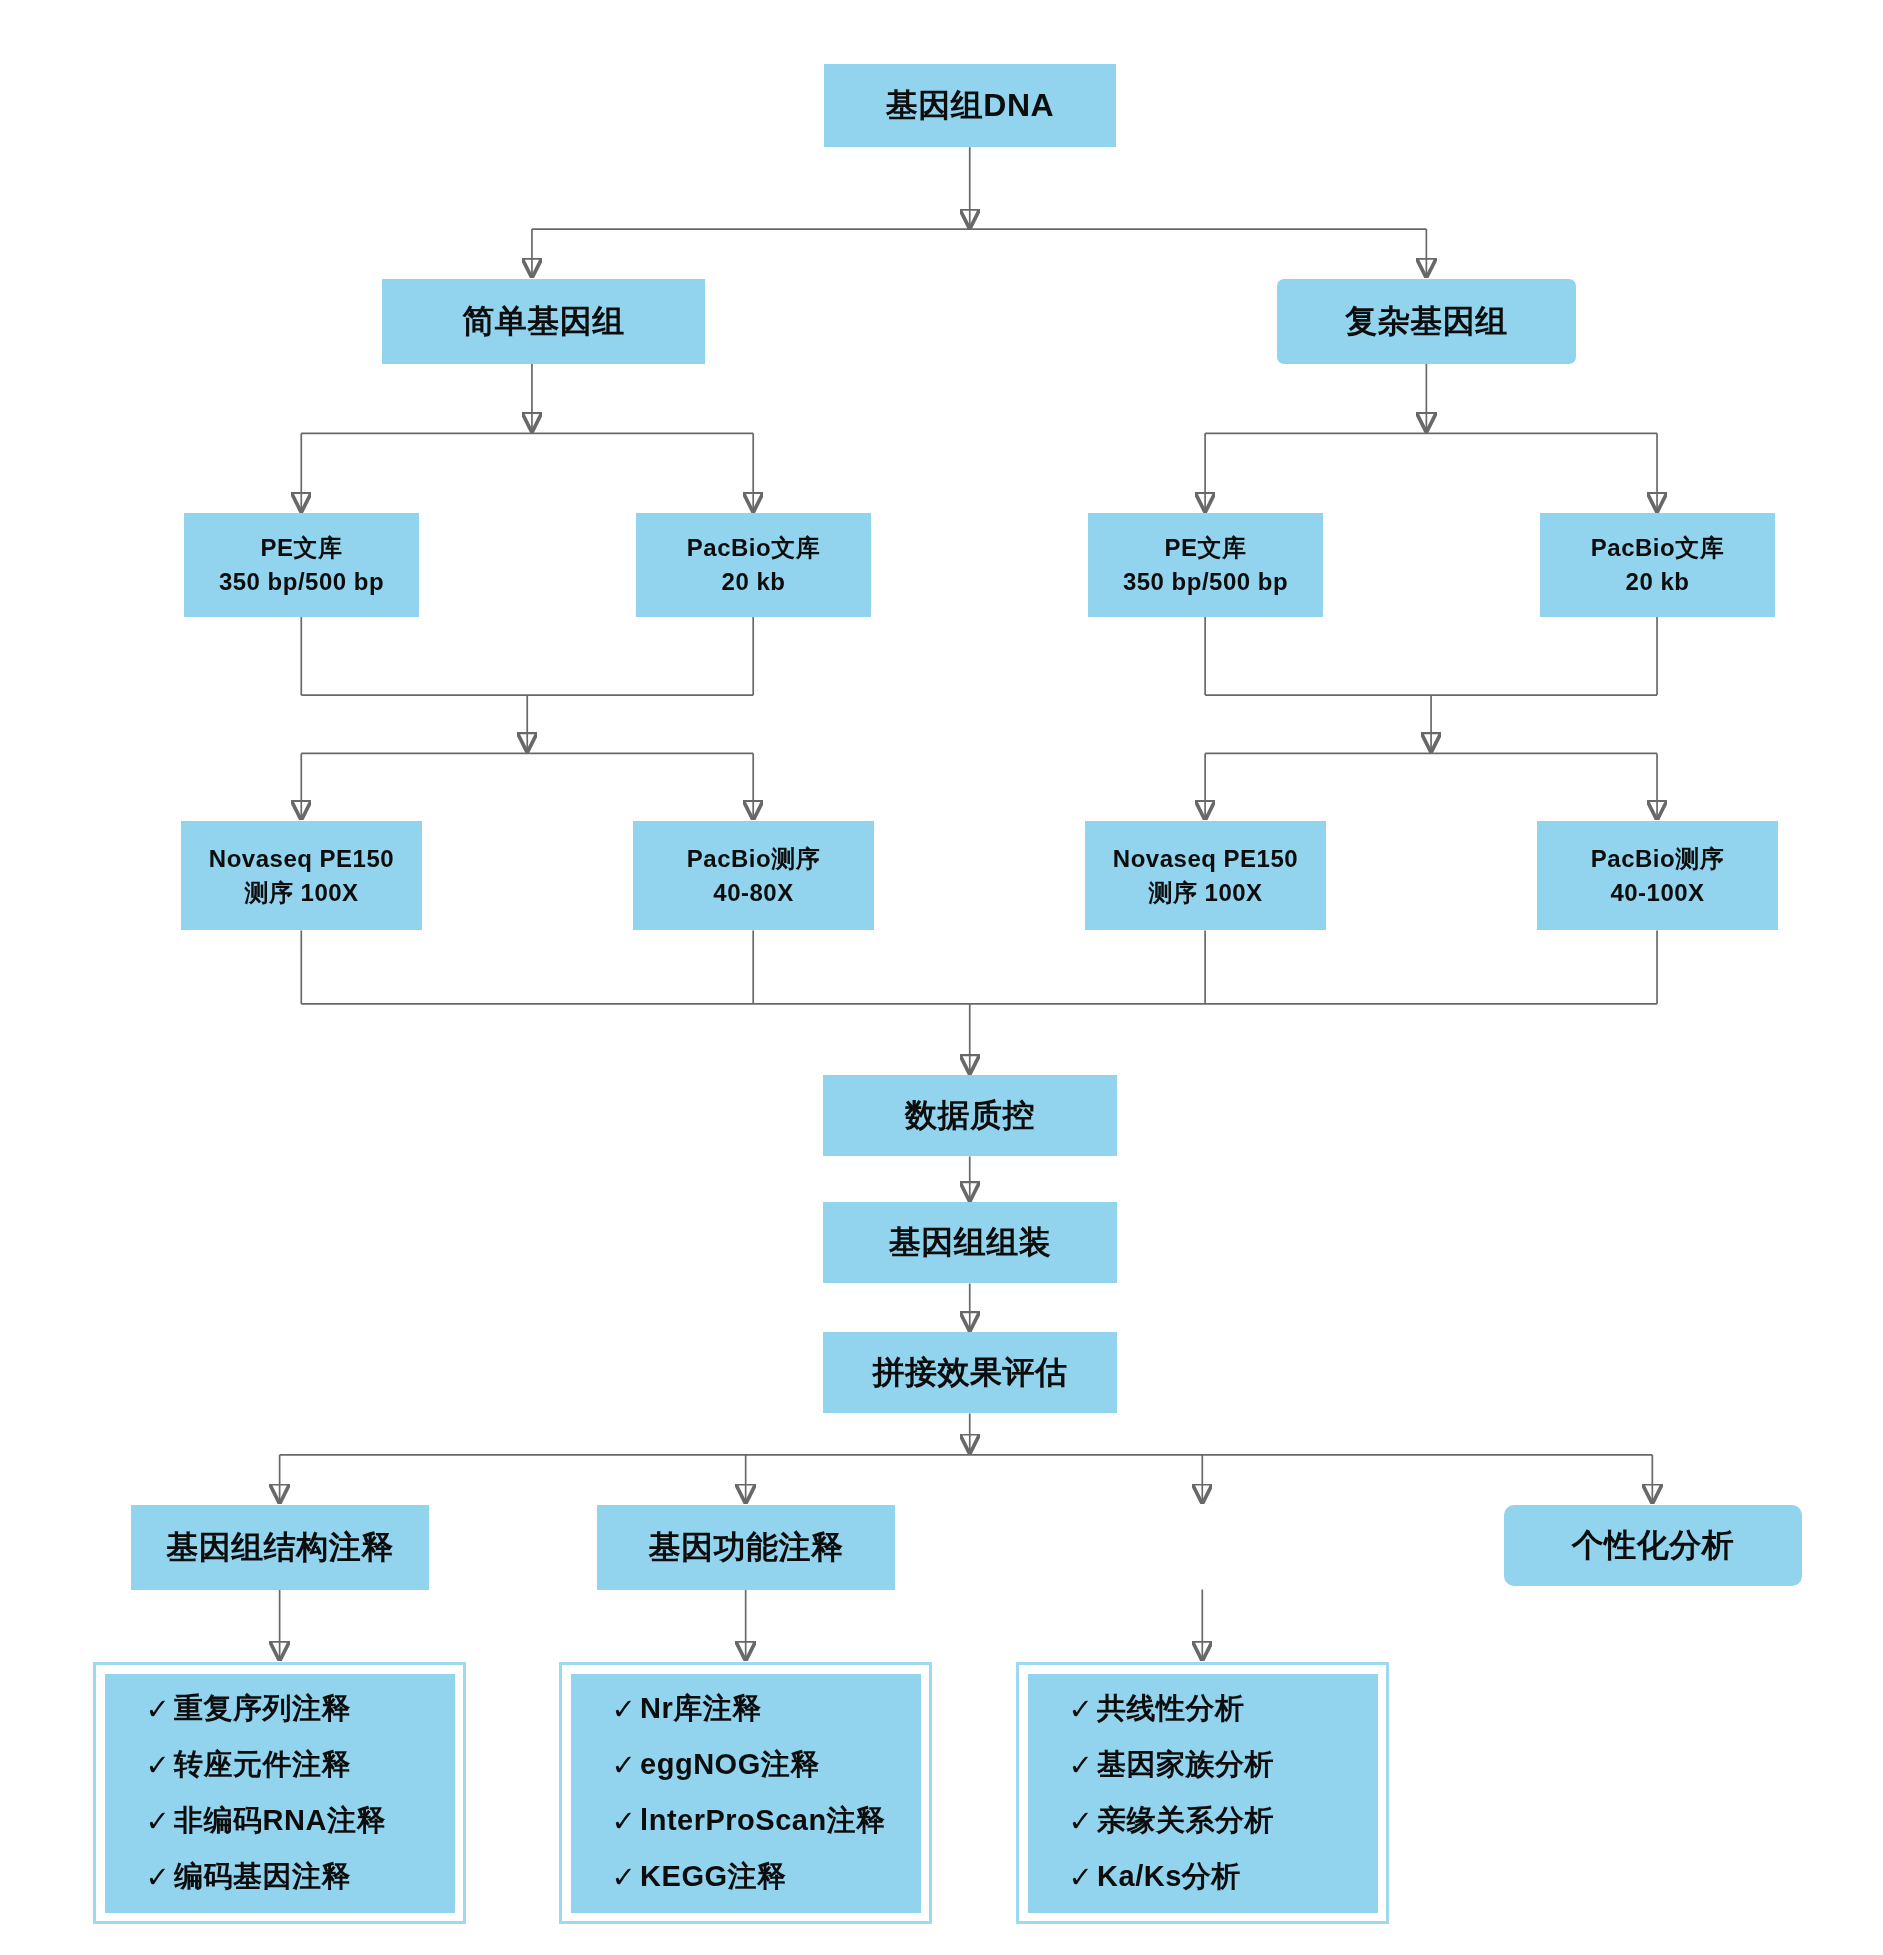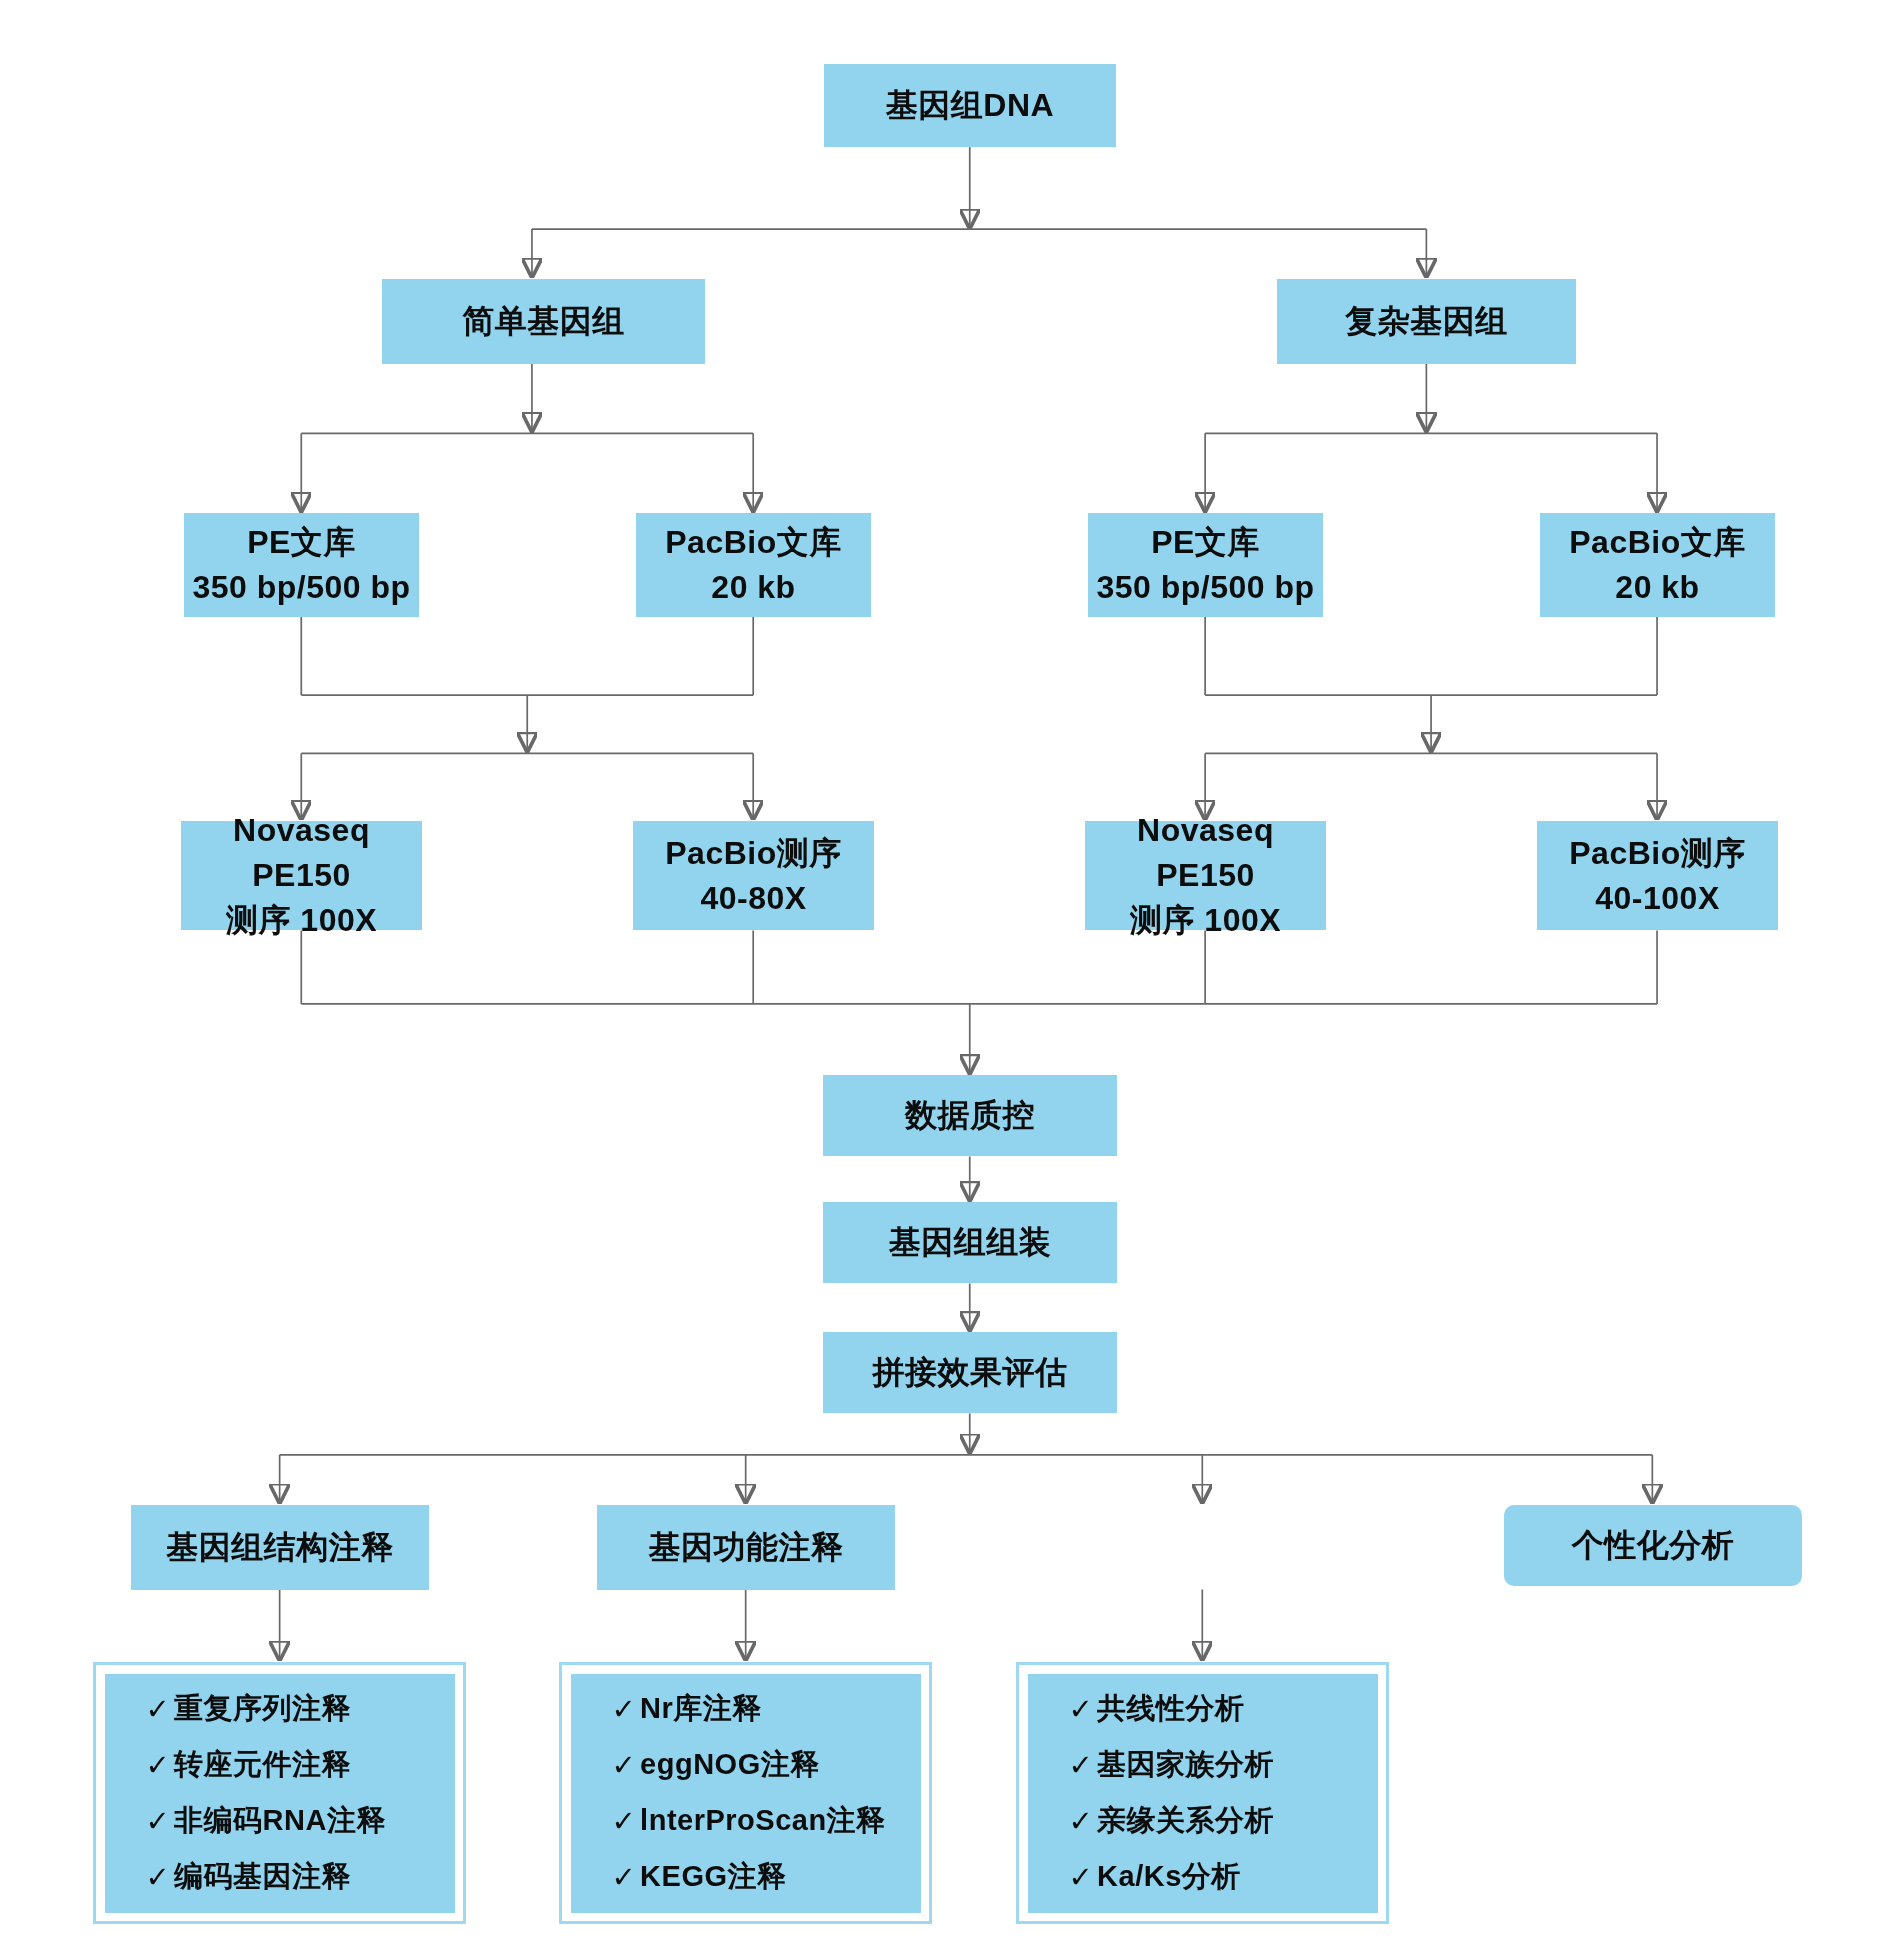--- a/index.html
+++ b/index.html
@@ -20,21 +20,21 @@
     display:flex;
     flex-direction:column;
     align-items:center;
     justify-content:center;
     text-align:center;
     font-weight:700;
     font-size:32px;
     line-height:1.3;
     letter-spacing:0.5px;
   }
-  .node.two-line{font-size:32px;line-height:1.4;}
+  .node.two-line{font-size:24px;line-height:1.4;}
   .detail{
     position:absolute;
     top:1662px;
     width:373px;
     height:262px;
     box-sizing:border-box;
     border:3.8px solid #9fd9f1;
     background:#ffffff;
     padding:8.5px;
   }
@@ -56,21 +56,21 @@
     font-weight:700;
     height:56px;
     display:flex;
     align-items:center;
     letter-spacing:0.5px;
   }
   .detail-item .check{margin-right:3.8px;}
   
   .n-genome-dna{left:824px;top:64px;width:292px;height:83px;}
   .n-simple{left:382px;top:279px;width:323px;height:85px;}
-  .n-complex{left:1277px;top:279px;width:299px;height:85px;}
+  .n-complex{left:1277px;top:279px;width:299px;height:85px;border-radius:7px;}
   .n-pe-left{left:184px;top:513px;width:235px;height:104px;}
   .n-pacbio-lib-left{left:636px;top:513px;width:235px;height:104px;}
   .n-pe-right{left:1088px;top:513px;width:235px;height:104px;}
   .n-pacbio-lib-right{left:1540px;top:513px;width:235px;height:104px;}
   .n-novaseq-left{left:181px;top:821px;width:241px;height:109px;}
   .n-pacbio-seq-left{left:633px;top:821px;width:241px;height:109px;}
   .n-novaseq-right{left:1085px;top:821px;width:241px;height:109px;}
   .n-pacbio-seq-right{left:1537px;top:821px;width:241px;height:109px;}
   .n-qc{left:823px;top:1075px;width:294px;height:81px;}
   .n-assembly{left:823px;top:1202px;width:294px;height:81px;}

